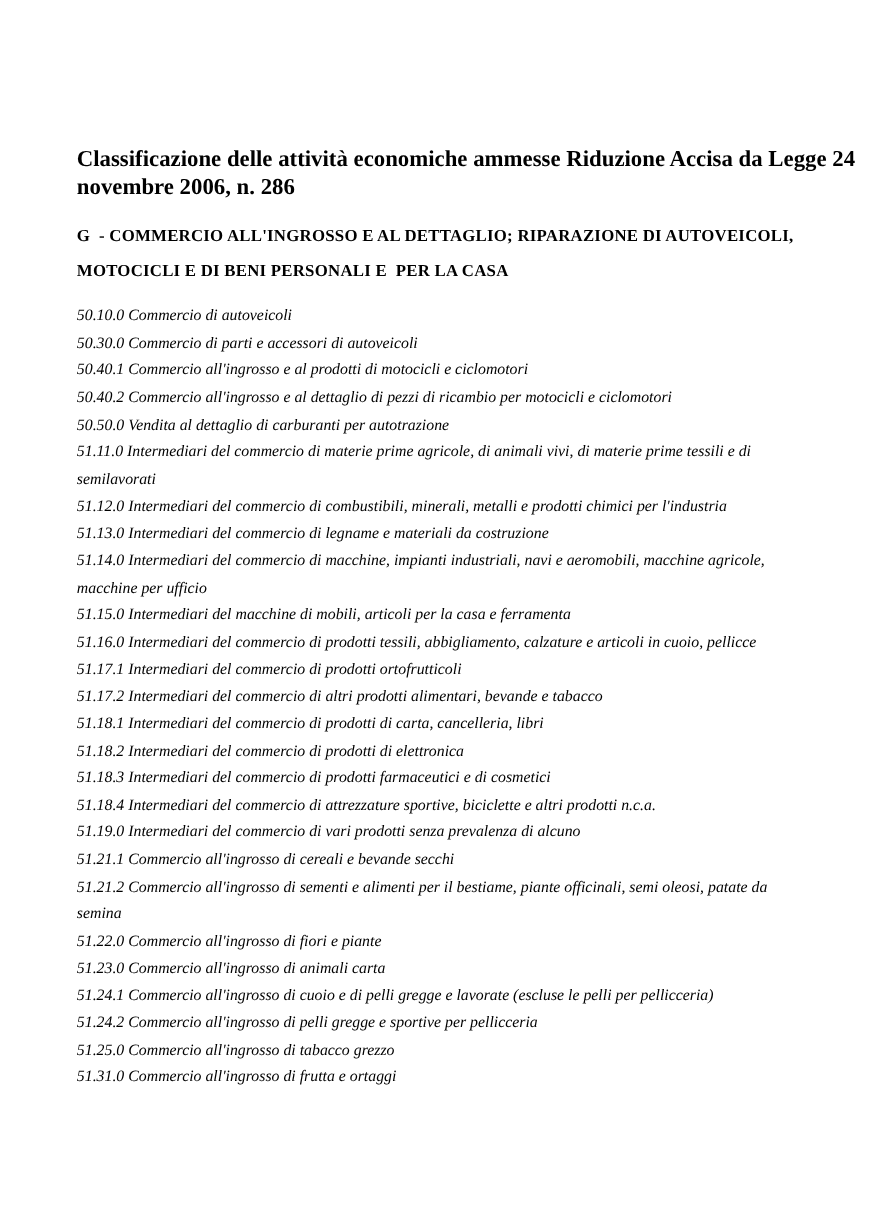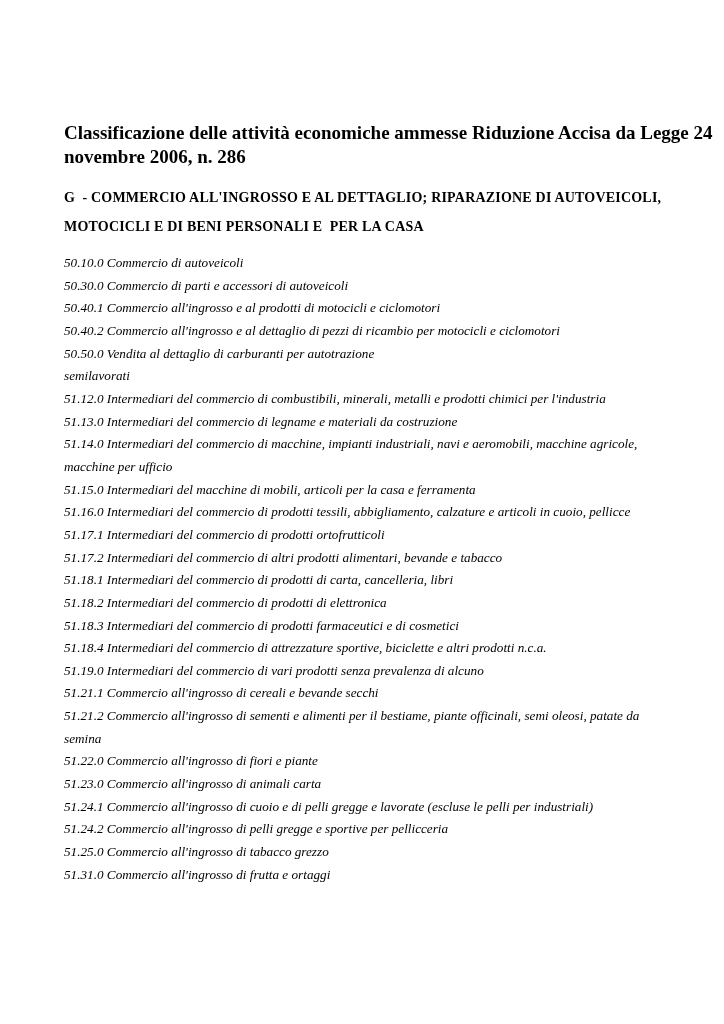--- a/index.html
+++ b/index.html
@@ -61,38 +61,39 @@
     <div class="line">MOTOCICLI E DI BENI PERSONALI E  PER LA CASA</div>
   </div>
 
   <div class="activity-list">
 
   <div class="line">50.10.0 Commercio di autoveicoli</div>
       <div class="line">50.30.0 Commercio di parti e accessori di autoveicoli</div>
       <div class="line">50.40.1 Commercio all'ingrosso e al prodotti di motocicli e ciclomotori</div>
       <div class="line">50.40.2 Commercio all'ingrosso e al dettaglio di pezzi di ricambio per motocicli e ciclomotori</div>
       <div class="line">50.50.0 Vendita al dettaglio di carburanti per autotrazione</div>
+      <div class="line">51.11.0 Intermediari del commercio di materie prime agricole, di animali vivi, di materie prime tessili e di</div>
       <div class="line">semilavorati</div>
       <div class="line">51.12.0 Intermediari del commercio di combustibili, minerali, metalli e prodotti chimici per l'industria</div>
       <div class="line">51.13.0 Intermediari del commercio di legname e materiali da costruzione</div>
       <div class="line">51.14.0 Intermediari del commercio di macchine, impianti industriali, navi e aeromobili, macchine agricole,</div>
       <div class="line">macchine per ufficio</div>
       <div class="line">51.15.0 Intermediari del macchine di mobili, articoli per la casa e ferramenta</div>
       <div class="line">51.16.0 Intermediari del commercio di prodotti tessili, abbigliamento, calzature e articoli in cuoio, pellicce</div>
       <div class="line">51.17.1 Intermediari del commercio di prodotti ortofrutticoli</div>
       <div class="line">51.17.2 Intermediari del commercio di altri prodotti alimentari, bevande e tabacco</div>
       <div class="line">51.18.1 Intermediari del commercio di prodotti di carta, cancelleria, libri</div>
       <div class="line">51.18.2 Intermediari del commercio di prodotti di elettronica</div>
       <div class="line">51.18.3 Intermediari del commercio di prodotti farmaceutici e di cosmetici</div>
       <div class="line">51.18.4 Intermediari del commercio di attrezzature sportive, biciclette e altri prodotti n.c.a.</div>
       <div class="line">51.19.0 Intermediari del commercio di vari prodotti senza prevalenza di alcuno</div>
       <div class="line">51.21.1 Commercio all'ingrosso di cereali e bevande secchi</div>
       <div class="line">51.21.2 Commercio all'ingrosso di sementi e alimenti per il bestiame, piante officinali, semi oleosi, patate da</div>
       <div class="line">semina</div>
       <div class="line">51.22.0 Commercio all'ingrosso di fiori e piante</div>
       <div class="line">51.23.0 Commercio all'ingrosso di animali carta</div>
-      <div class="line">51.24.1 Commercio all'ingrosso di cuoio e di pelli gregge e lavorate (escluse le pelli per industriali)</div>
+      <div class="line">51.24.1 Commercio all'ingrosso di cuoio e di pelli gregge e lavorate (escluse le pelli per pellicceria)</div>
       <div class="line">51.24.2 Commercio all'ingrosso di pelli gregge e sportive per pellicceria</div>
       <div class="line">51.25.0 Commercio all'ingrosso di tabacco grezzo</div>
       <div class="line">51.31.0 Commercio all'ingrosso di frutta e ortaggi</div>
     </div>
 
 </div>
 
 </body></html>

